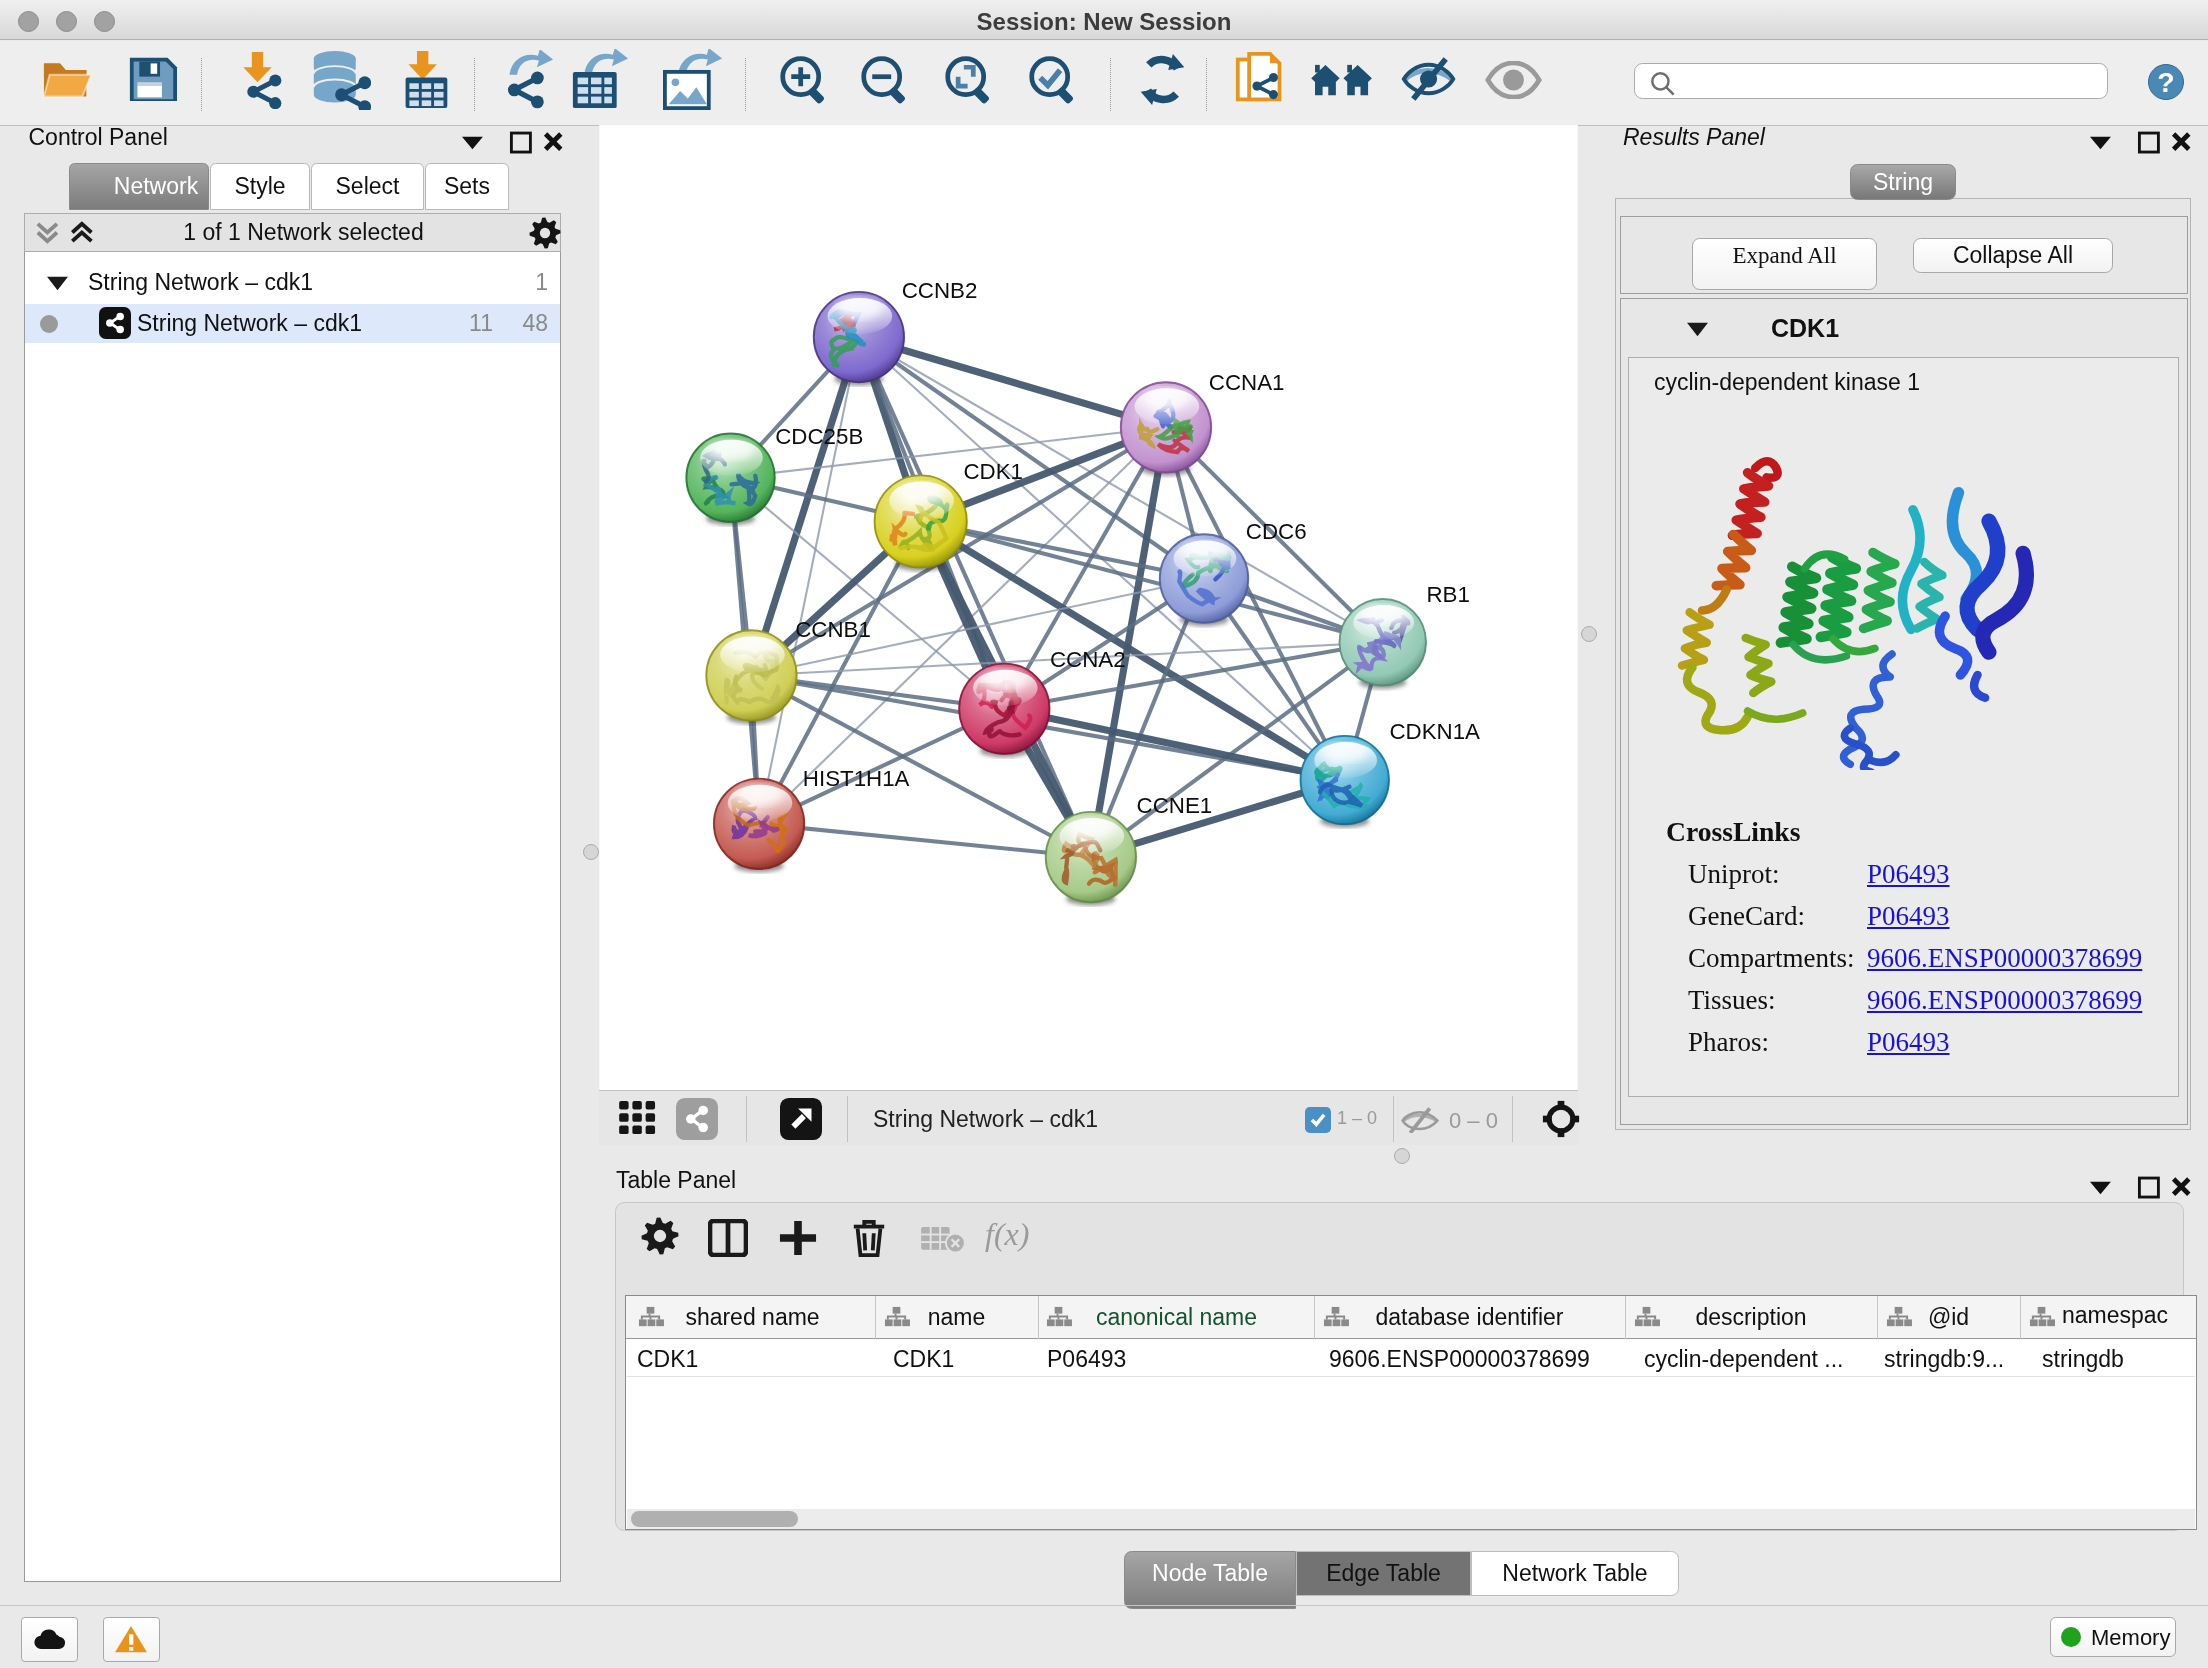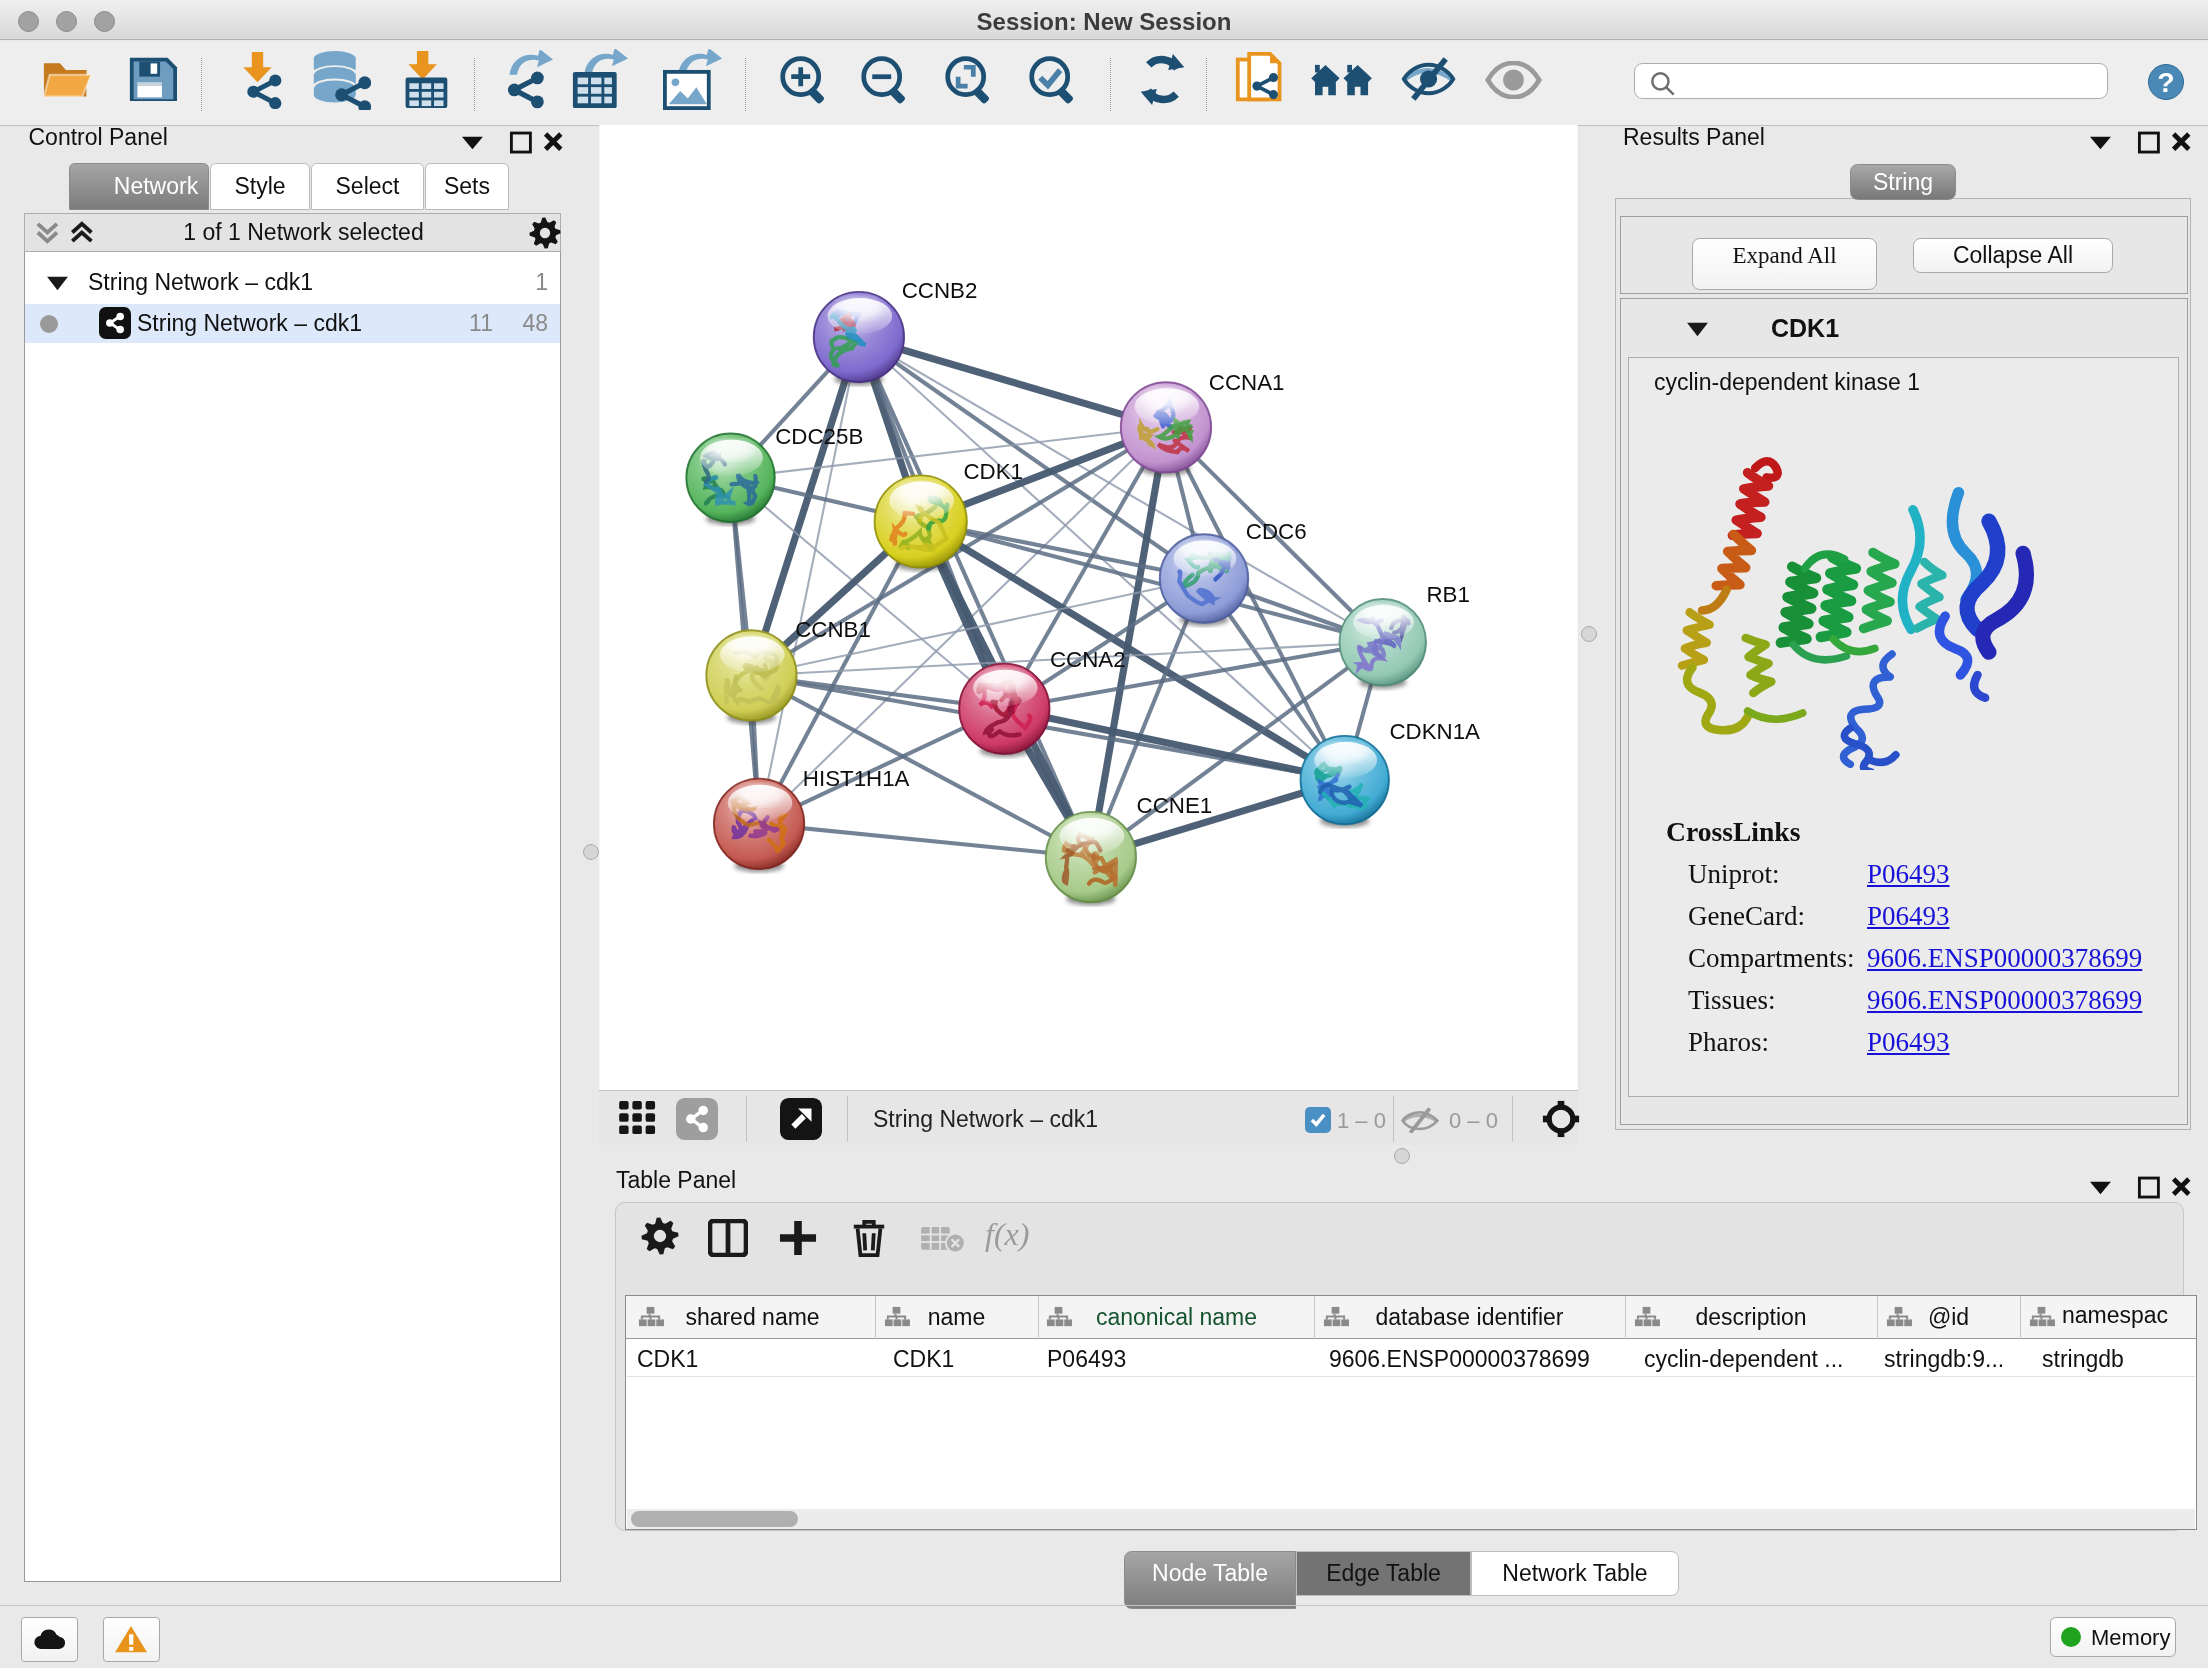--- a/index.html
+++ b/index.html
@@ -522,21 +522,21 @@
 <svg class="abs" style="left:780px;top:1098px;" width="42" height="42" viewBox="0 0 44 44">
  <path d="M14 30 L25 19" stroke="#fff" stroke-width="6" fill="none"></path>
     <path d="M19 11 h14 v14 z" fill="#fff"></path>
 </svg>
 <div class="abs" style="left:847px;top:1096px;width:1px;height:46px;background:#c2c2c2;"></div>
 <div class="abs" style="left:873px;top:1106px;font-size:23px;color:#222;">String Network – cdk1</div>
 <div class="abs" style="left:1305px;top:1107px;width:26px;height:26px;border-radius:4.8px;background:#4a90c4;"></div>
 <svg class="abs" style="left:1305px;top:1107px;" width="26" height="26" viewBox="0 0 30 30">
  <path d="M8 15 l5 5 9 -11" fill="none" stroke="#fff" stroke-width="4"></path>
 </svg>
-<div class="abs" style="left:1337px;top:1108px;font-size:22px;color:#9a9a9a;">1 – 0</div>
+<div class="abs" style="left:1337px;top:1108px;font-size:18px;color:#9a9a9a;">1 – 0</div>
 <div class="abs" style="left:1393px;top:1096px;width:1px;height:46px;background:#c2c2c2;"></div>
 <svg class="abs" style="left:1400px;top:1107px;" width="40" height="26" viewBox="0 0 62 40">
  <path d="M4 22 Q28 4 58 22" fill="none" stroke="#b0b0b0" stroke-width="5"></path>
  <path d="M30 8 C18 8 8 15 4 21 8 28 18 34 30 34 42 34 52 28 58 21 52 15 42 8 30 8 z" fill="none" stroke="#9a9a9a" stroke-width="4"></path>
  <line x1="46" y1="2" x2="16" y2="40" stroke="#9a9a9a" stroke-width="6"></line>
 </svg>
 <div class="abs" style="left:1449px;top:1108px;font-size:22px;color:#9a9a9a;">0 – 0</div>
 <div class="abs" style="left:1512px;top:1096px;width:1px;height:46px;background:#c2c2c2;"></div>
 <svg class="abs" style="left:1541px;top:1099px;" width="40" height="40" viewBox="0 0 42 42">
  <circle cx="21" cy="21" r="12.5" fill="none" stroke="#141414" stroke-width="5.5"></circle>
@@ -545,21 +545,21 @@
       <line x1="21" y1="31" x2="21" y2="40"></line>
  <line x1="2" y1="21" x2="11" y2="21"></line>
       <line x1="31" y1="21" x2="40" y2="21"></line>
     </g>
 </svg>
 
 <div class="abs" style="left:583px;top:844px;width:16px;height:16px;border-radius:50%;background:#d6d6d6;border:1px solid #ababab;"></div>
 <div class="abs" style="left:1581px;top:626px;width:16px;height:16px;border-radius:50%;background:#d6d6d6;border:1px solid #ababab;"></div>
 <div class="abs" style="left:1394px;top:1148px;width:16px;height:16px;border-radius:50%;background:#d6d6d6;border:1px solid #ababab;"></div>
 
-<div class="abs panel-title" style="left:1623px;top:124px;">Results Panel</div>
+<div class="abs panel-title" style="left:1623px;top:124px;font-style:italic;">Results Panel</div>
 <svg class="abs" style="left:2090px;top:131px;" width="114" height="25" viewBox="0 0 120 26">
  <path d="M0 6 l22 0 -11 13 z" fill="#111"></path>
  <rect x="52" y="2" width="20" height="20" fill="none" stroke="#111" stroke-width="3"></rect>
  <path d="M88 3 l16 16 M104 3 l-16 16" stroke="#111" stroke-width="5"></path>
 </svg>
 <div class="abs" style="left:1615px;top:198px;width:576px;height:932px;background:#e7e7e7;border:1px solid #b4b4b4;"></div>
 <div class="abs" style="left:1850px;top:164px;width:106px;height:36px;background:linear-gradient(#a8a8a8,#787878);
  border:1px solid #8a8a8a;border-radius:7.6px;color:#fff;font-size:23px;text-align:center;line-height:34px;">String</div>
 <div class="abs" style="left:1620px;top:216px;width:568px;height:78px;border:1px solid #9e9e9e;background:#e7e7e7;"></div>
 <div class="abs btn" style="left:1692px;top:238px;width:185px;height:52px;line-height:33px;font-family:Liberation Serif, serif;">Expand All</div>

